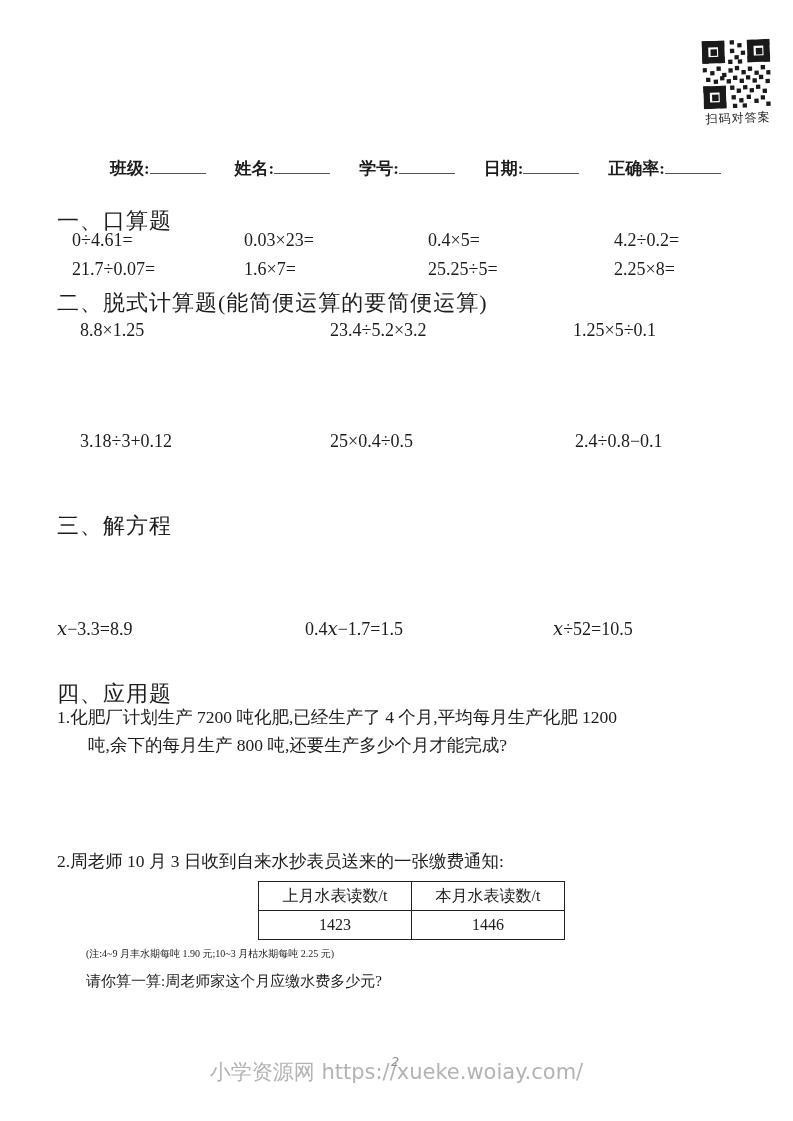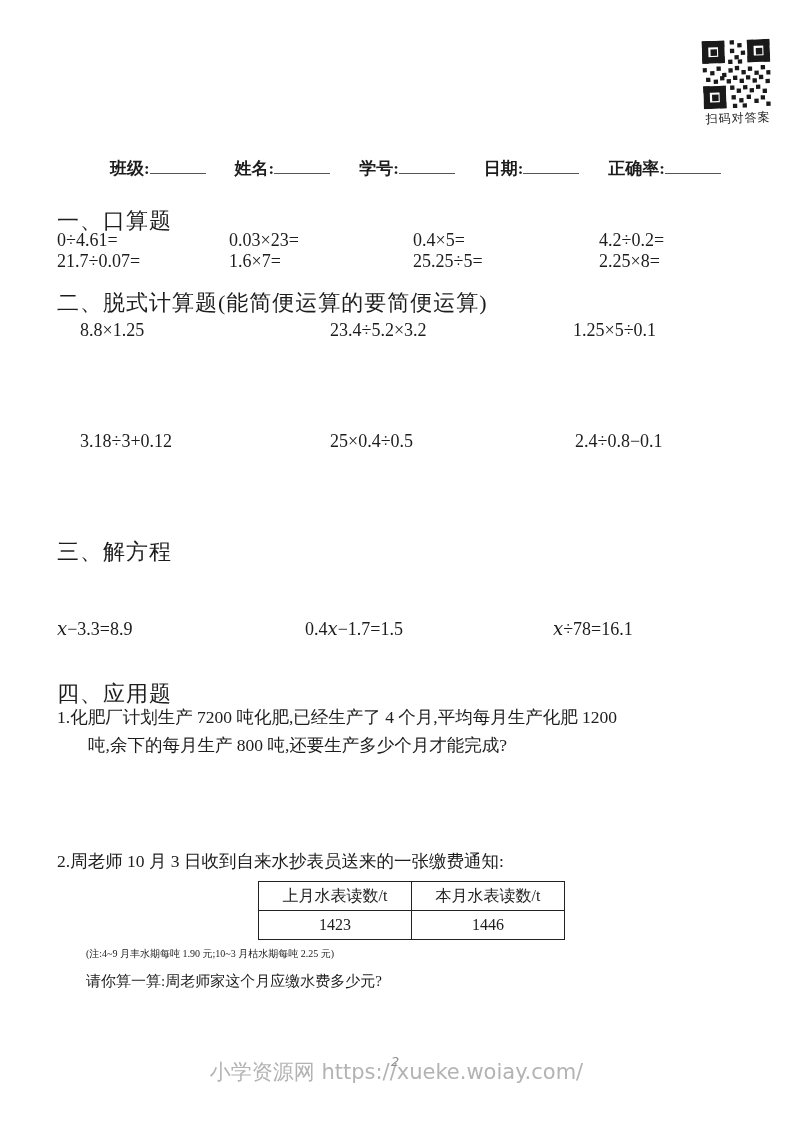--- a/index.html
+++ b/index.html
@@ -33,21 +33,21 @@
   .blank{
     display:inline-block;width:56px;height:15px;
     border-bottom:1.5px solid #555;vertical-align:baseline;
   }
   
   .sec-head{
     position:absolute;left:57px;
     font-size:22px;font-weight:normal;letter-spacing:1px;
   }
   .grid{position:absolute;font-size:18px;display:grid;}
-  .oral-grid{left:57px;top:230px;grid-template-columns:172px 184px 186px auto;row-gap:0;}
+  .oral-grid{left:72px;top:230px;grid-template-columns:172px 184px 186px auto;row-gap:8px;}
   .step-row1{left:80px;top:320px;grid-template-columns:250px 243px auto;}
   .step-row2{left:80px;top:431px;grid-template-columns:250px 245px auto;}
   .eq-row{left:57px;top:570px;grid-template-columns:248px 248px auto;margin-top:48px;}
   .eq-row i{font-style:italic;font-family:"DejaVu Serif",serif;}
   
   .wp{position:absolute;left:57px;width:684px;font-size:17.5px;line-height:27.5px;}
   .wp .cont{padding-left:31px;}
   .p2-intro{position:absolute;left:57px;top:849px;font-size:17.5px;}
   
   .water-table{
@@ -169,25 +169,25 @@
     <div>8.8×1.25</div>
     <div>23.4÷5.2×3.2</div>
     <div>1.25×5÷0.1</div>
   </div>
   <div class="grid step-row2">
     <div>3.18÷3+0.12</div>
     <div>25×0.4÷0.5</div>
     <div>2.4÷0.8−0.1</div>
   </div>
 
-  <div class="sec-head" style="top:537px;">三、解方程</div>
+  <div class="sec-head" style="top:511px;">三、解方程</div>
   <div class="grid eq-row">
     <div><i>x</i><span>−3.3=8.9</span></div>
     <div><span>0.4</span><i>x</i><span>−1.7=1.5</span></div>
-    <div><i>x</i><span>÷78=16.1</span></div>
+    <div><i>x</i><span>÷52=10.5</span></div>
   </div>
 
   <div class="sec-head" style="top:679px;">四、应用题</div>
   <div class="wp" style="top:704px;">
     <div>1.化肥厂计划生产 7200 吨化肥,已经生产了 4 个月,平均每月生产化肥 1200</div>
     <div class="cont">吨,余下的每月生产 800 吨,还要生产多少个月才能完成?</div>
   </div>
   <div class="p2-intro">2.周老师 10 月 3 日收到自来水抄表员送来的一张缴费通知:</div>
 
   <table class="water-table">

